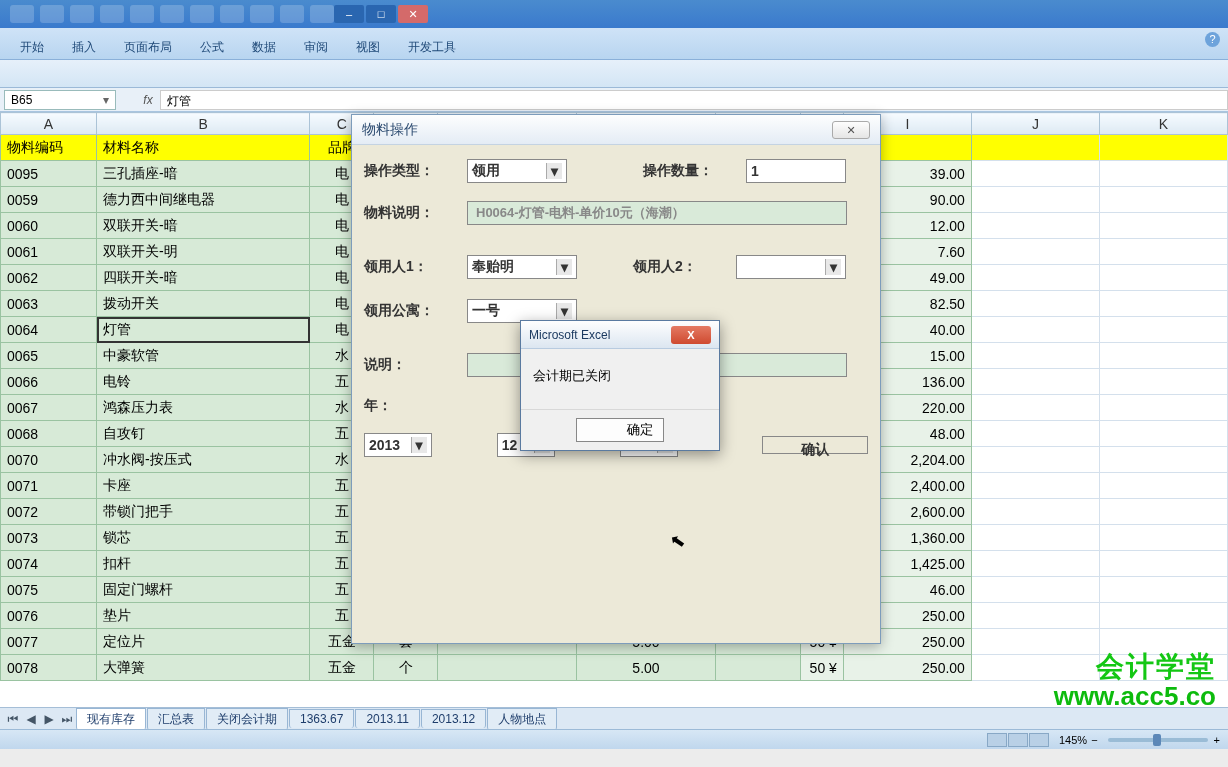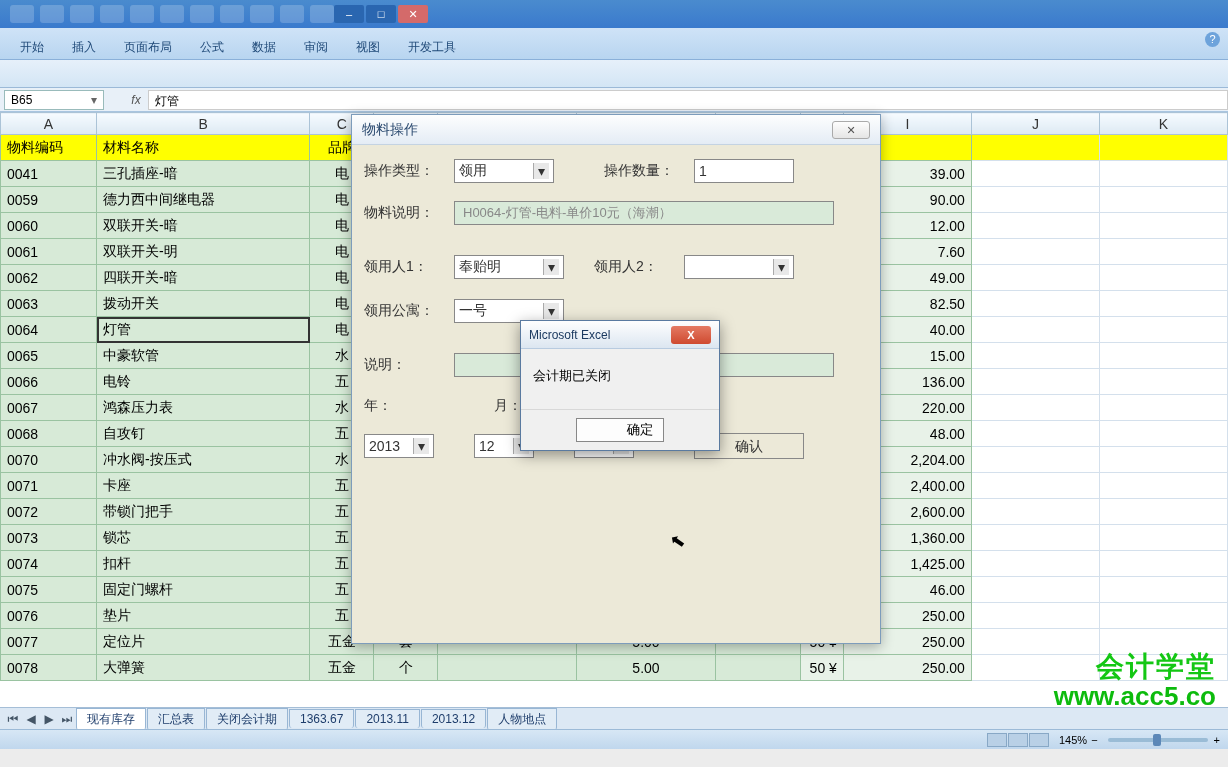--- a/index.html
+++ b/index.html
@@ -15,21 +15,21 @@
   .winbtn.close { background: #d46a6a; }
 
   
   .ribbon-tabs { height: 32px; background: linear-gradient(#cfe3f7, #b8d5f0); display: flex; align-items: flex-end; padding-left: 6px; border-bottom: 1px solid #8ab0d9; position: relative; }
   .ribbon-tab { padding: 3px 14px; color: #1f4978; font-size: 12px; cursor: default; }
   .help-icon { position: absolute; right: 8px; top: 4px; width: 15px; height: 15px; border-radius: 50%; background: #6da3db; color: #fff; text-align: center; font-size: 11px; line-height: 15px; }
   .ribbon-pane { height: 28px; background: linear-gradient(#e6f0fa, #d3e5f5); border-bottom: 1px solid #9bb9d8; }
 
   
   .formula-row { height: 24px; display: flex; align-items: center; background: #e8f0f8; border-bottom: 1px solid #a9c5e0; font-size: 12px; }
-  .namebox { width: 100px; margin-left: 4px; background: #fff; border: 1px solid #9bb; padding: 2px 6px; display: flex; align-items: center; justify-content: space-between; }
+  .namebox { width: 112px; margin-left: 4px; background: #fff; border: 1px solid #9bb; padding: 2px 6px; display: flex; align-items: center; justify-content: space-between; }
   .namebox .dd { color: #666; }
   .fx-icon { width: 24px; text-align: center; font-style: italic; color: #555; }
   .formula-input { flex: 1; background: #fff; border: 1px solid #ccc; padding: 2px 6px; height: 20px; }
   .fb-btn { width: 20px; text-align: center; color: #888; font-size: 10px; }
 
   
   .sheet-area { position: relative; height: 620px; overflow: hidden; }
   table.grid { border-collapse: collapse; width: 100%; table-layout: fixed; }
   .col-head th { background: linear-gradient(#f6fbff, #dde9f3); border: 1px solid #abc3d7; height: 22px; font-weight: normal; color: #333; font-size: 14px; }
   td.cell { border: 1px solid #9ac3a1; height: 26px; padding: 0 6px; background: #d7ead7; font-size: 14px; color: #000; overflow: hidden; }
@@ -53,26 +53,26 @@
   .zoom-slider { width: 100px; height: 4px; background: #9abcd6; position: relative; border-radius: 2px; margin: 0 6px; }
   .zoom-thumb { position: absolute; left: 45%; top: -4px; width: 8px; height: 12px; background: #5c88b8; border-radius: 2px; }
 
   .bottombar { position: absolute; bottom: 0; left: 0; right: 0; height: 18px; background: #ececec; }
 
   
   .modal1 { position: absolute; left: 351px; top: 114px; width: 530px; height: 530px; background: #ece9d8; border: 1px solid #7d9cbb; box-shadow: 0 3px 12px rgba(0,0,0,0.3); }
   .m1-title { height: 30px; background: linear-gradient(#fdfefe, #e4ecf5); border-bottom: 1px solid #c4d3e2; display: flex; align-items: center; padding: 0 10px; font-size: 14px; color: #2c4b70; justify-content: space-between; }
   .m1-close { width: 38px; height: 18px; border: 1px solid #aaa; border-radius: 3px; background: linear-gradient(#fdfdfd,#e5e5e5); text-align: center; font-size: 11px; line-height: 16px; color: #555; }
   .m1-body { padding: 14px 12px; font-size: 14px; color: #333; }
-  .m1-row { display: flex; align-items: center; margin-bottom: 18px; gap: 10px; }
+  .m1-row { display: flex; align-items: center; margin-bottom: 18px; gap: 23px; font-weight: bold; }
   .m1-row .lbl { width: 80px; }
   .combo, .txtbox { height: 24px; border: 1px solid #888; background: #fff; padding: 0 4px; display: flex; align-items: center; justify-content: space-between; }
   .combo .arrow { width: 16px; text-align: center; background: #e8e8e8; border-left: 1px solid #aaa; }
   .txtlong { width: 380px; height: 24px; border: 1px solid #888; background: #d9ead9; color: #888; padding: 0 8px; display: flex; align-items: center; font-size: 13px; }
-  .btn-confirm { width: 110px; height: 26px; border: 1px solid #888; background: #ece9d8; text-align: center; line-height: 24px; }
+  .btn-confirm { width: 110px; height: 18px; border: 1px solid #888; background: #ece9d8; text-align: center; line-height: 24px; }
 
   
   .msgbox { position: absolute; left: 520px; top: 320px; width: 200px; background: #f0f0f0; border: 1px solid #5a7aa0; box-shadow: 0 4px 14px rgba(0,0,0,0.4); }
   .msg-title { height: 28px; background: linear-gradient(#fefefe, #dce6f1); display: flex; align-items: center; justify-content: space-between; padding: 8px 8px; font-size: 12px; color: #1c3a60; border-bottom: 1px solid #b8cbe0; gap: 32px; }
   .msg-x { width: 40px; height: 18px; background: linear-gradient(#e47a63,#cf4a30); color: #fff; border-radius: 3px; text-align: center; font-size: 11px; line-height: 18px; font-weight: bold; }
   .msg-body { padding: 18px 12px 8px; font-size: 13px; min-height: 60px; }
   .msg-foot { padding: 8px; text-align: center; background: #f0f0f0; border-top: 1px solid #d8d8d8; }
   .msg-ok { width: 88px; height: 24px; border: 1px solid #888; background: #fdfdfd; padding-left: 40px; }
 
   
@@ -163,21 +163,21 @@
     <td class="cell">材料名称</td>
     <td class="cell center">品牌</td>
     <td class="cell" colspan="5"></td>
     <td class="cell">额</td>
     <td class="empty"></td>
     <td class="empty"></td>
   </tr>
   </tbody>
       <tbody id="rows">
         <tr>
-          <td class="cell ">0041</td>
+          <td class="cell ">0095</td>
           <td class="cell namec">三孔插座-暗</td>
           <td class="cell center">电</td>
           <td class="cell center"></td>
           <td class="cell center"></td>
           <td class="cell center"></td>
           <td class="cell center"></td>
           <td class="cell num"></td>
           <td class="cell num">39.00</td>
           <td class="empty"></td>
           <td class="empty"></td>

